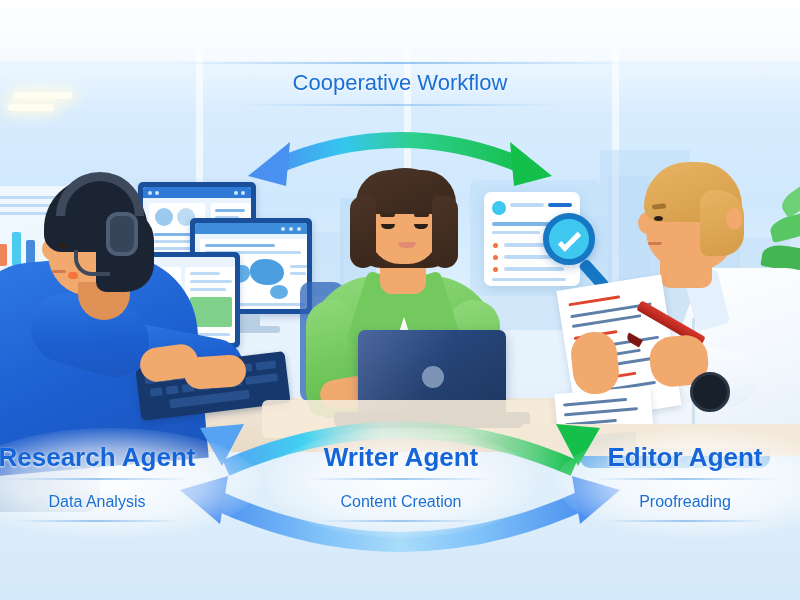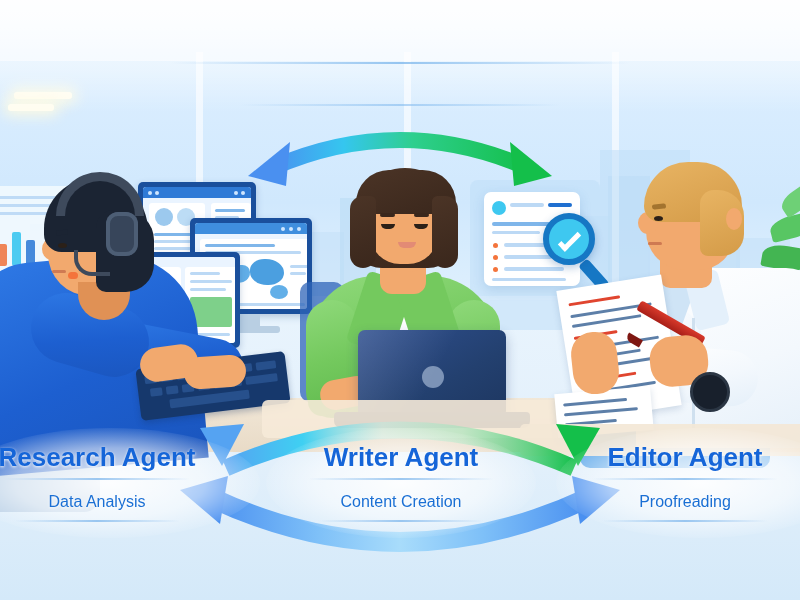--- a/index.html
+++ b/index.html
@@ -437,20 +437,21 @@
 
     <g>
       <path d="M 212,498 Q 400,586 588,498" fill="none" stroke="url(#gradBot)" stroke-width="20" stroke-linecap="butt"></path>
       <polygon points="180,490 228,476 220,524" fill="#4a90f0"></polygon>
       <polygon points="620,490 572,476 580,524" fill="#4a90f0"></polygon>
     </g>
   </svg>
 
   <div class="title-band"></div>
   <div class="title-rule"></div>
+  <div class="subtitle">Cooperative Workflow</div>
   <div class="subtitle-rule"></div>
 
   <div class="label-glow" style="left:-40px;top:428px;width:300px;height:110px;"></div>
   <div class="label-glow" style="left:266px;top:428px;width:270px;height:110px;"></div>
   <div class="label-glow" style="left:556px;top:428px;width:290px;height:110px;"></div>
 
   <div class="agent-label" style="left:-18px;top:442px;width:230px;">
     <div class="agent-name">Research Agent</div>
     <div class="lbl-rule" style="width:186px;"></div>
     <div class="agent-sub">Data Analysis</div>

